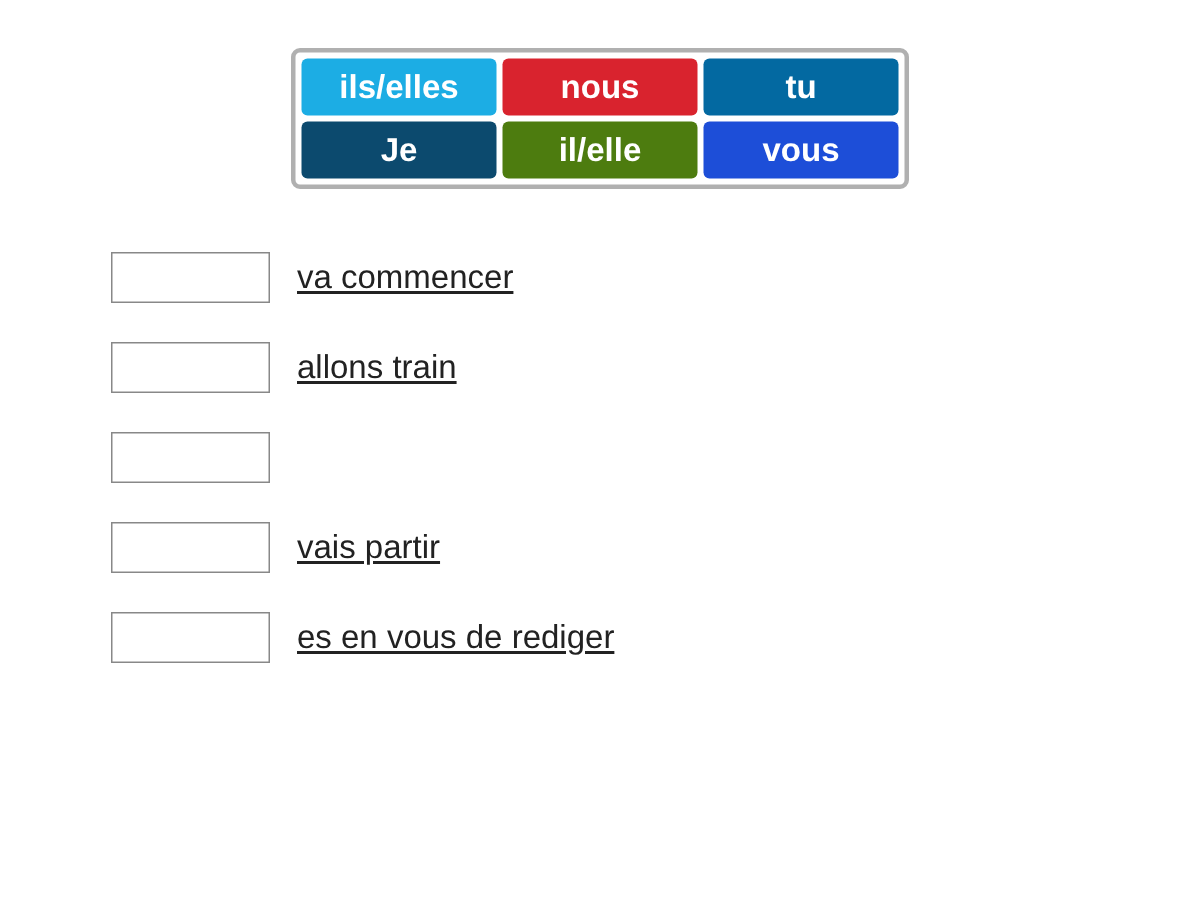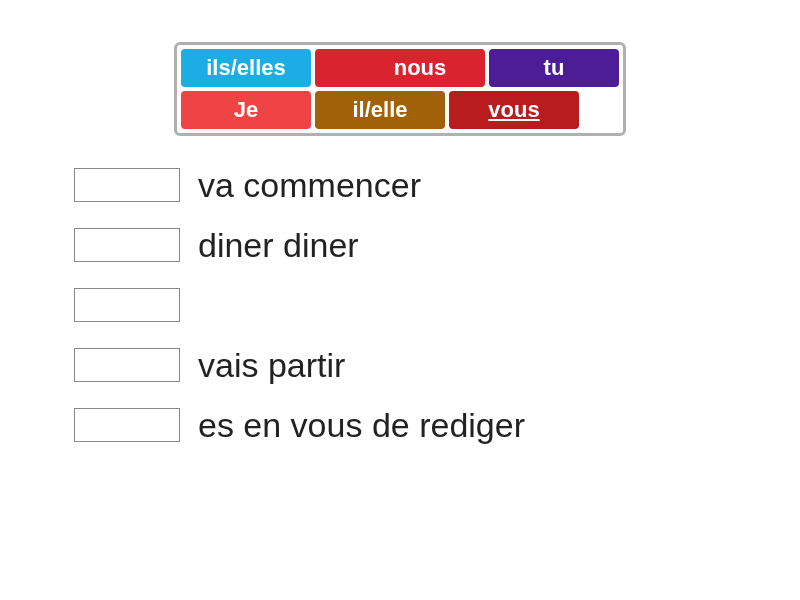--- a/index.html
+++ b/index.html
@@ -11,21 +11,21 @@
     font-family: "Segoe UI", "Helvetica Neue", Arial, sans-serif;
     color: #222;
   }
   .stage {
     width: 800px;
     height: 600px;
     position: relative;
   }
   .tile-box {
     position: absolute;
-    top: 42px;
+    top: 32px;
     left: 50%;
     transform: translateX(-50%);
     border: 3px solid #b0b0b0;
     border-radius: 6px;
     padding: 4px;
     background: #fff;
     display: flex;
     flex-direction: column;
     gap: 4px;
   }
@@ -40,25 +40,25 @@
     color: #fff;
     font-weight: 700;
     font-size: 22px;
     display: flex;
     align-items: center;
     justify-content: center;
     user-select: none;
     cursor: grab;
   }
   .c-cyan    { background: #1cade4; }
-  .c-red     { background: #d9232e; padding-left: 40px; }
-  .c-orange  { background: #4c1d95; }
-  .c-green   { background: #ef4444; }
-  .c-magenta { background: #a16207; }
-  .c-blue    { background: #b91c1c; text-decoration: underline; }
+  .c-red     { background: #d9232e; }
+  .c-orange  { background: #0369a1; }
+  .c-green   { background: #0c4a6e; }
+  .c-magenta { background: #4d7c0f; }
+  .c-blue    { background: #1d4ed8; }
 
   .list {
     position: absolute;
     top: 155px;
     left: 74px;
     display: flex;
     flex-direction: column;
   }
   .row {
     display: flex;
@@ -67,24 +67,25 @@
   }
   .slot {
     width: 106px;
     height: 34px;
     border: 1px solid #888;
     background: #fff;
     margin-right: 18px;
     box-sizing: border-box;
   }
   .phrase {
-    font-size: 34px;
+    font-size: 22px;
     line-height: 1;
     color: #222;
     white-space: nowrap;
+    text-decoration: underline;
   }
 </style>
 </head>
 <body>
 
 <div class="stage">
 
   <div class="tile-box">
     <div class="tile-row">
       <div class="tile c-cyan">ils/elles</div>
@@ -98,21 +99,21 @@
     </div>
   </div>
 
   <div class="list">
     <div class="row">
       <div class="slot"></div>
       <div class="phrase">va commencer</div>
     </div>
     <div class="row">
       <div class="slot"></div>
-      <div class="phrase">diner diner</div>
+      <div class="phrase">allons train</div>
     </div>
     <div class="row">
       <div class="slot"></div>
     </div>
     <div class="row">
       <div class="slot"></div>
       <div class="phrase">vais partir</div>
     </div>
     <div class="row">
       <div class="slot"></div>

